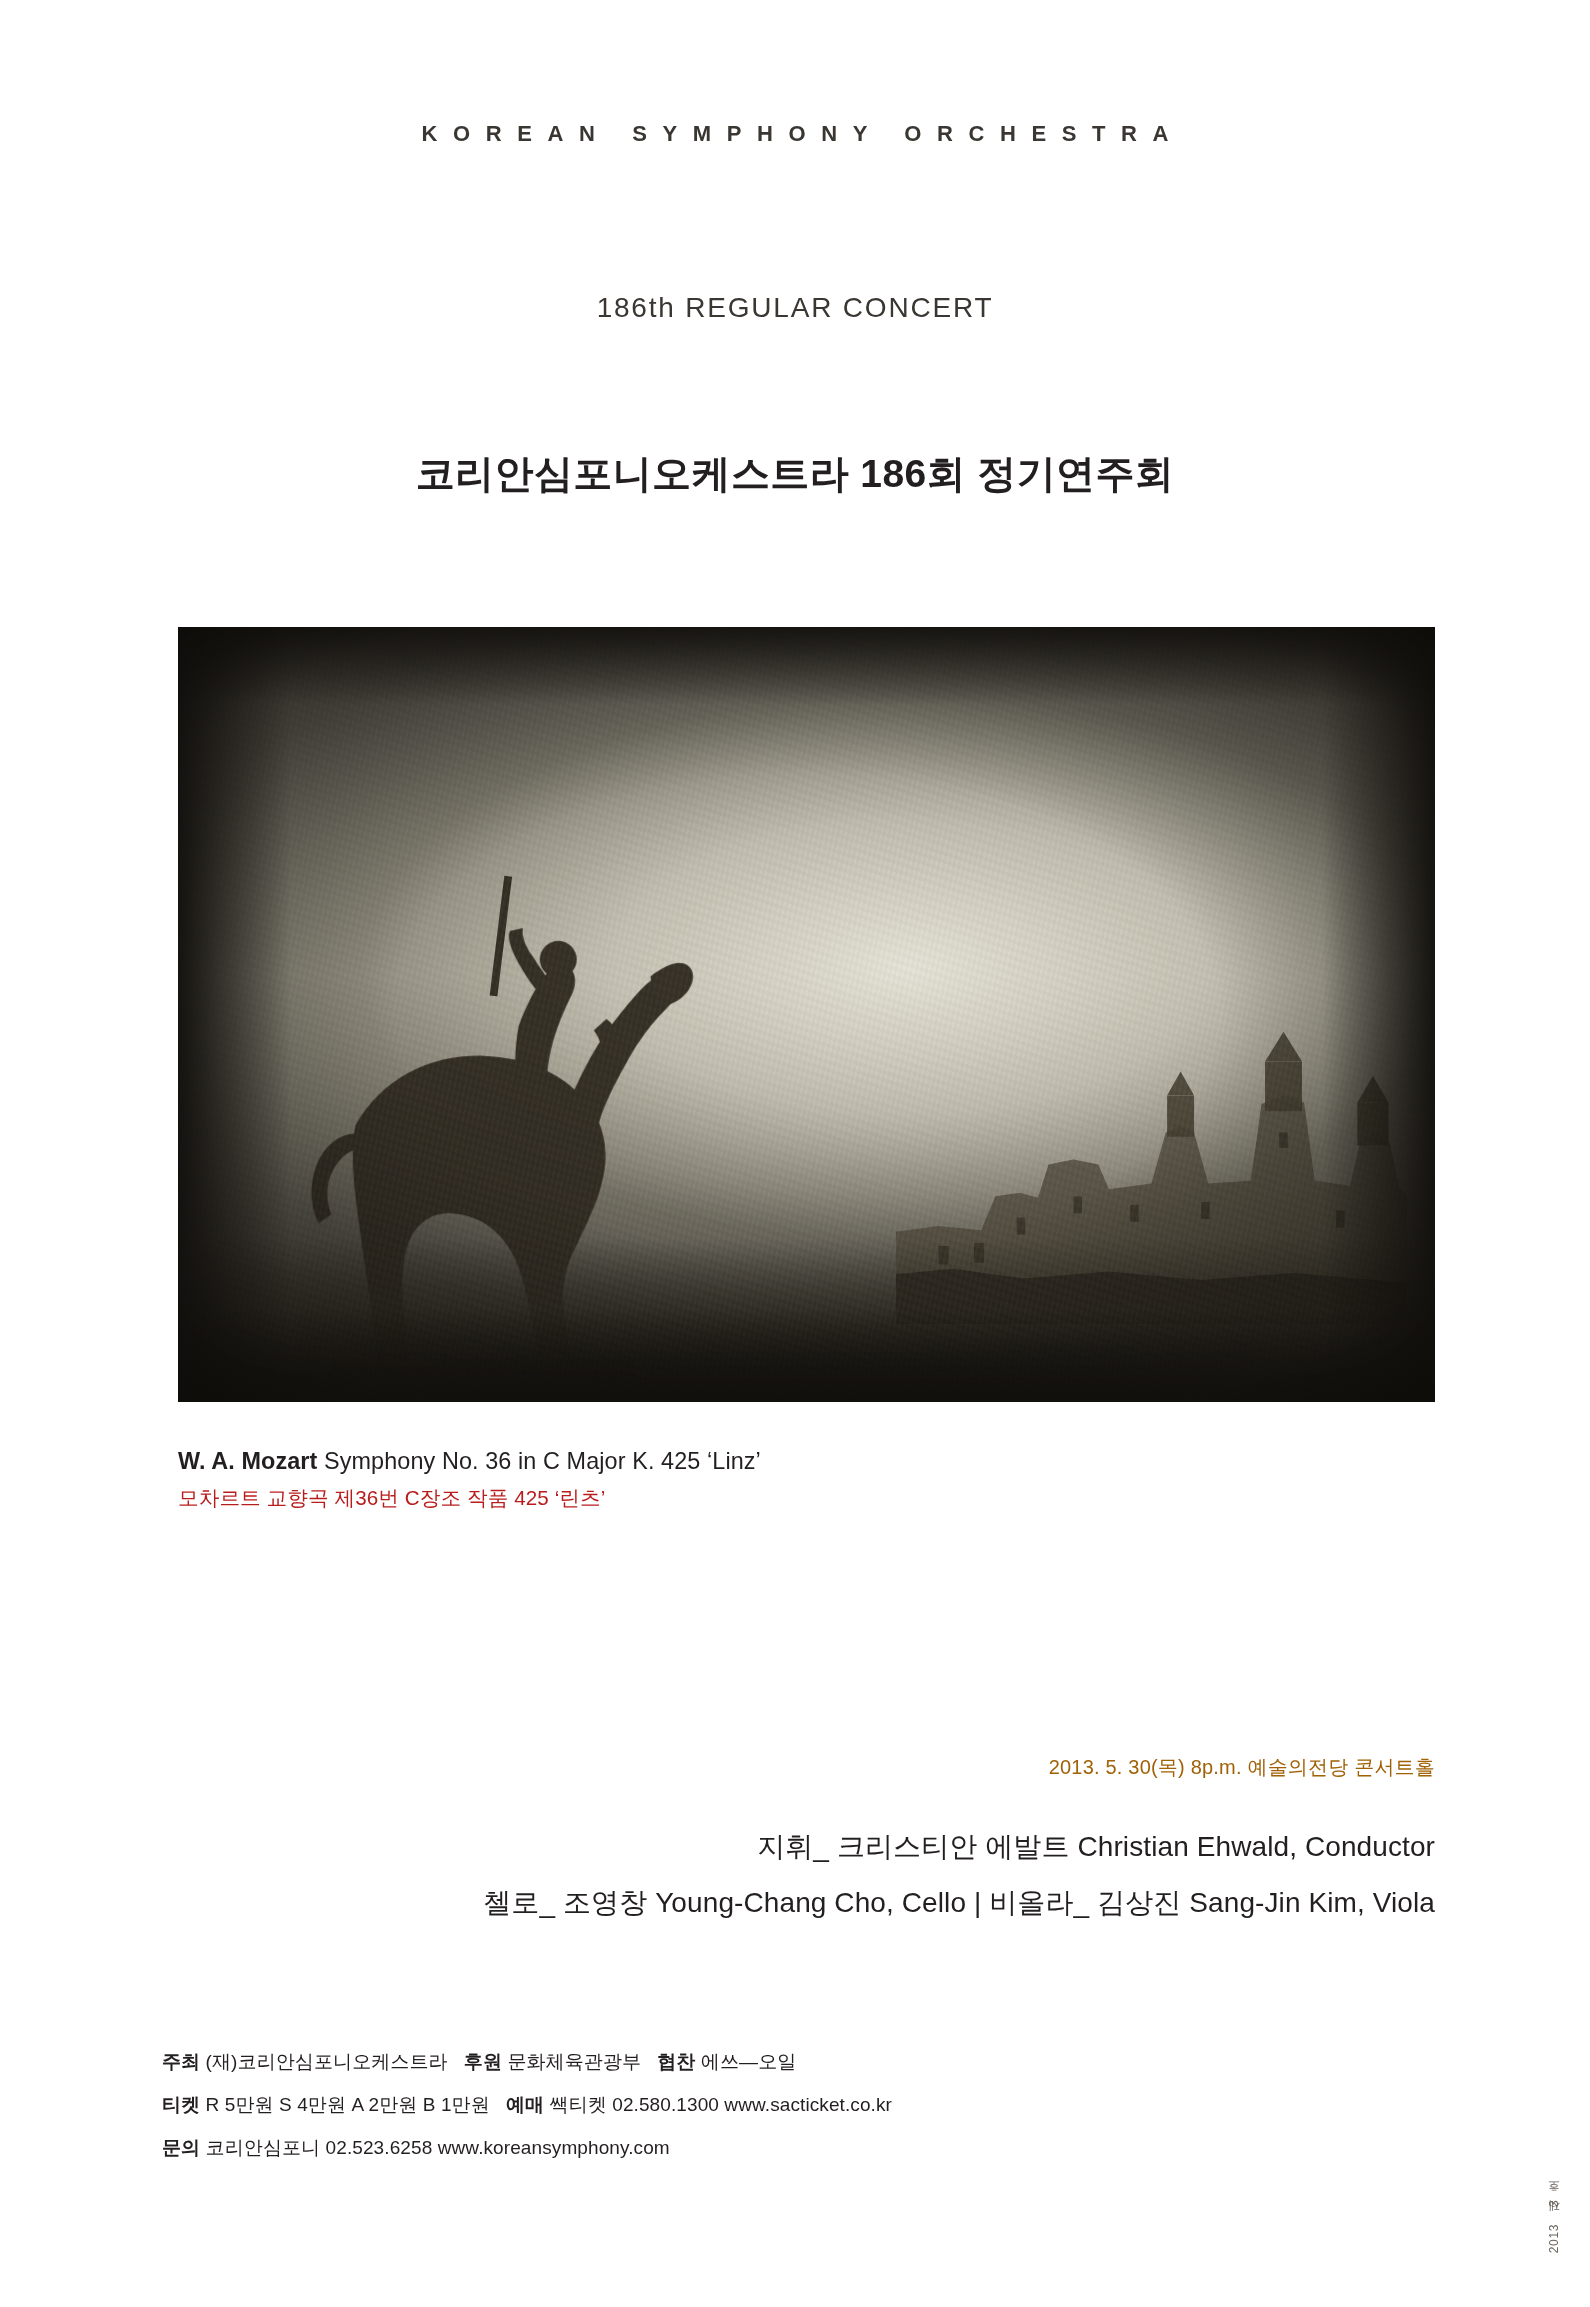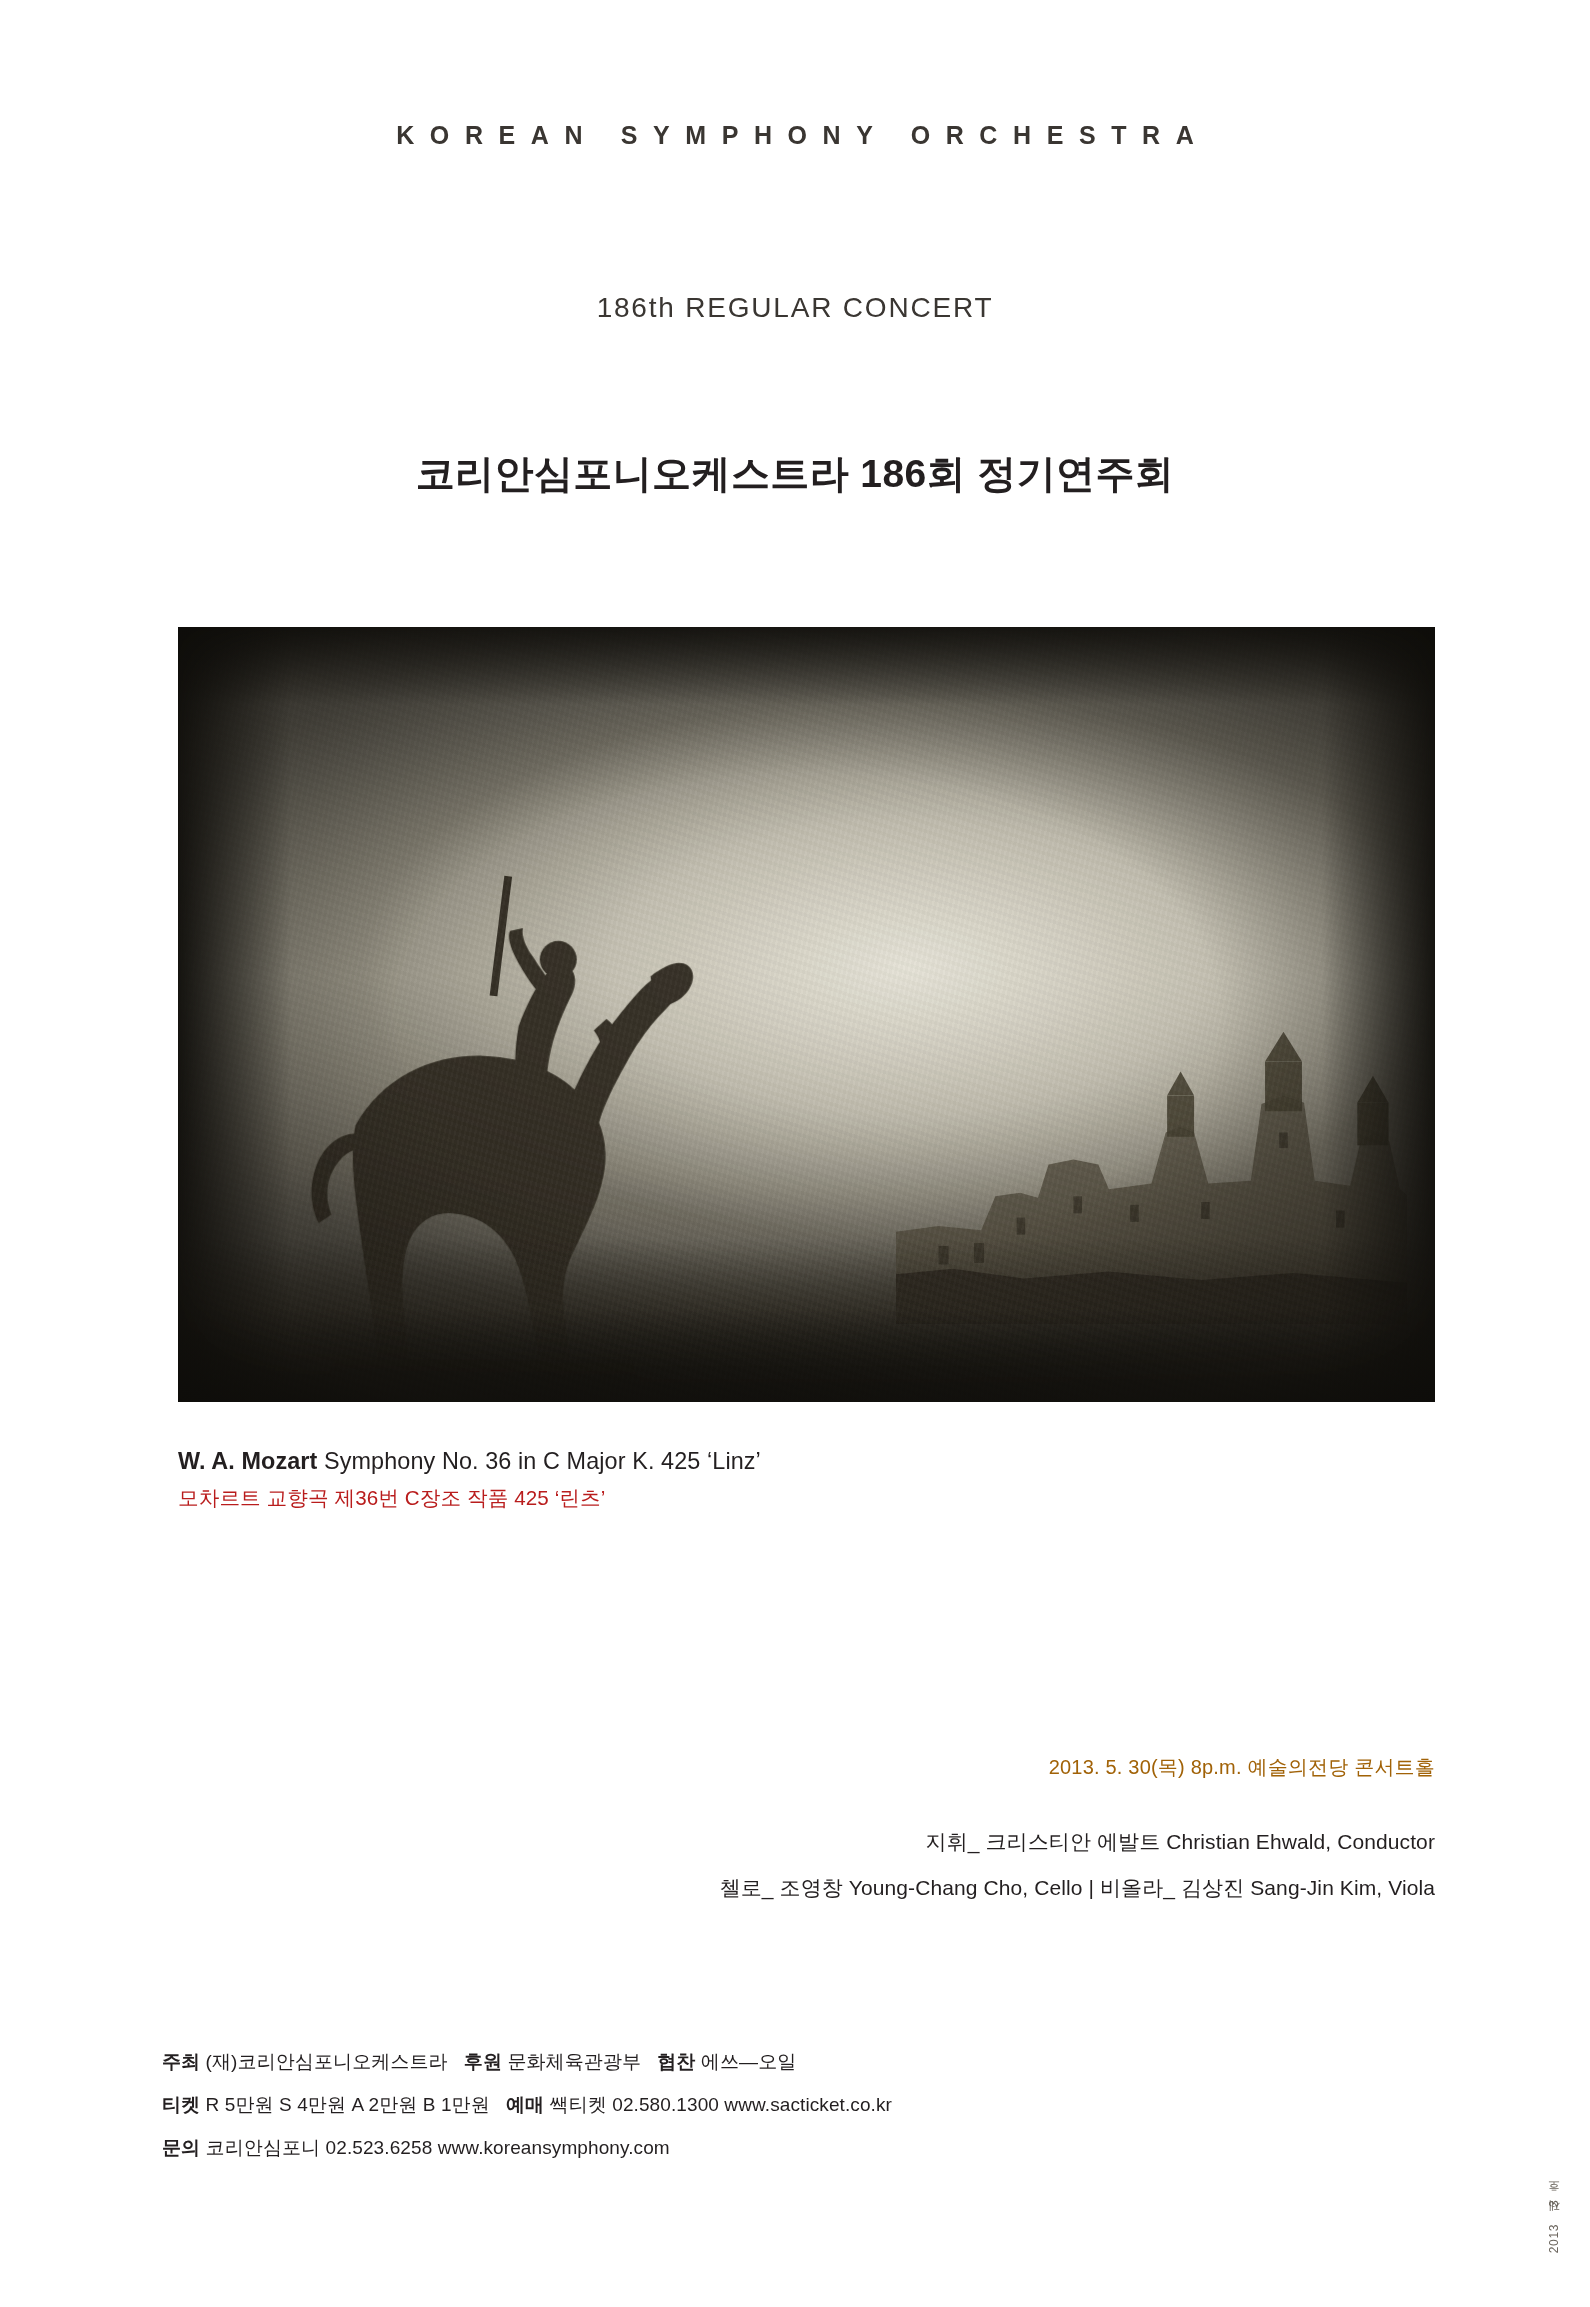--- a/index.html
+++ b/index.html
@@ -19,21 +19,21 @@
     overflow: hidden;
   }
 
   
   .org-title {
     position: absolute;
     left: 0;
     right: 0;
     top: 121px;
     text-align: center;
-    font-size: 25px;
+    font-size: 22px;
     font-weight: bold;
     letter-spacing: 15.6px;
     color: #3a3632;
     text-indent: 15.6px;
   }
 
   .concert-no {
     position: absolute;
     left: 0;
     right: 0;
@@ -147,21 +147,21 @@
     width: 993px;
     text-align: right;
   }
   .venue {
     font-size: 20px;
     color: #a16207;
     letter-spacing: 0.2px;
     margin-bottom: 47px;
   }
   .credit {
-    font-size: 21px;
+    font-size: 28px;
     color: #231f20;
     letter-spacing: 0.1px;
     margin-bottom: 18.4px;
   }
 
   
   .footer {
     position: absolute;
     left: 162px;
     top: 2050px;

